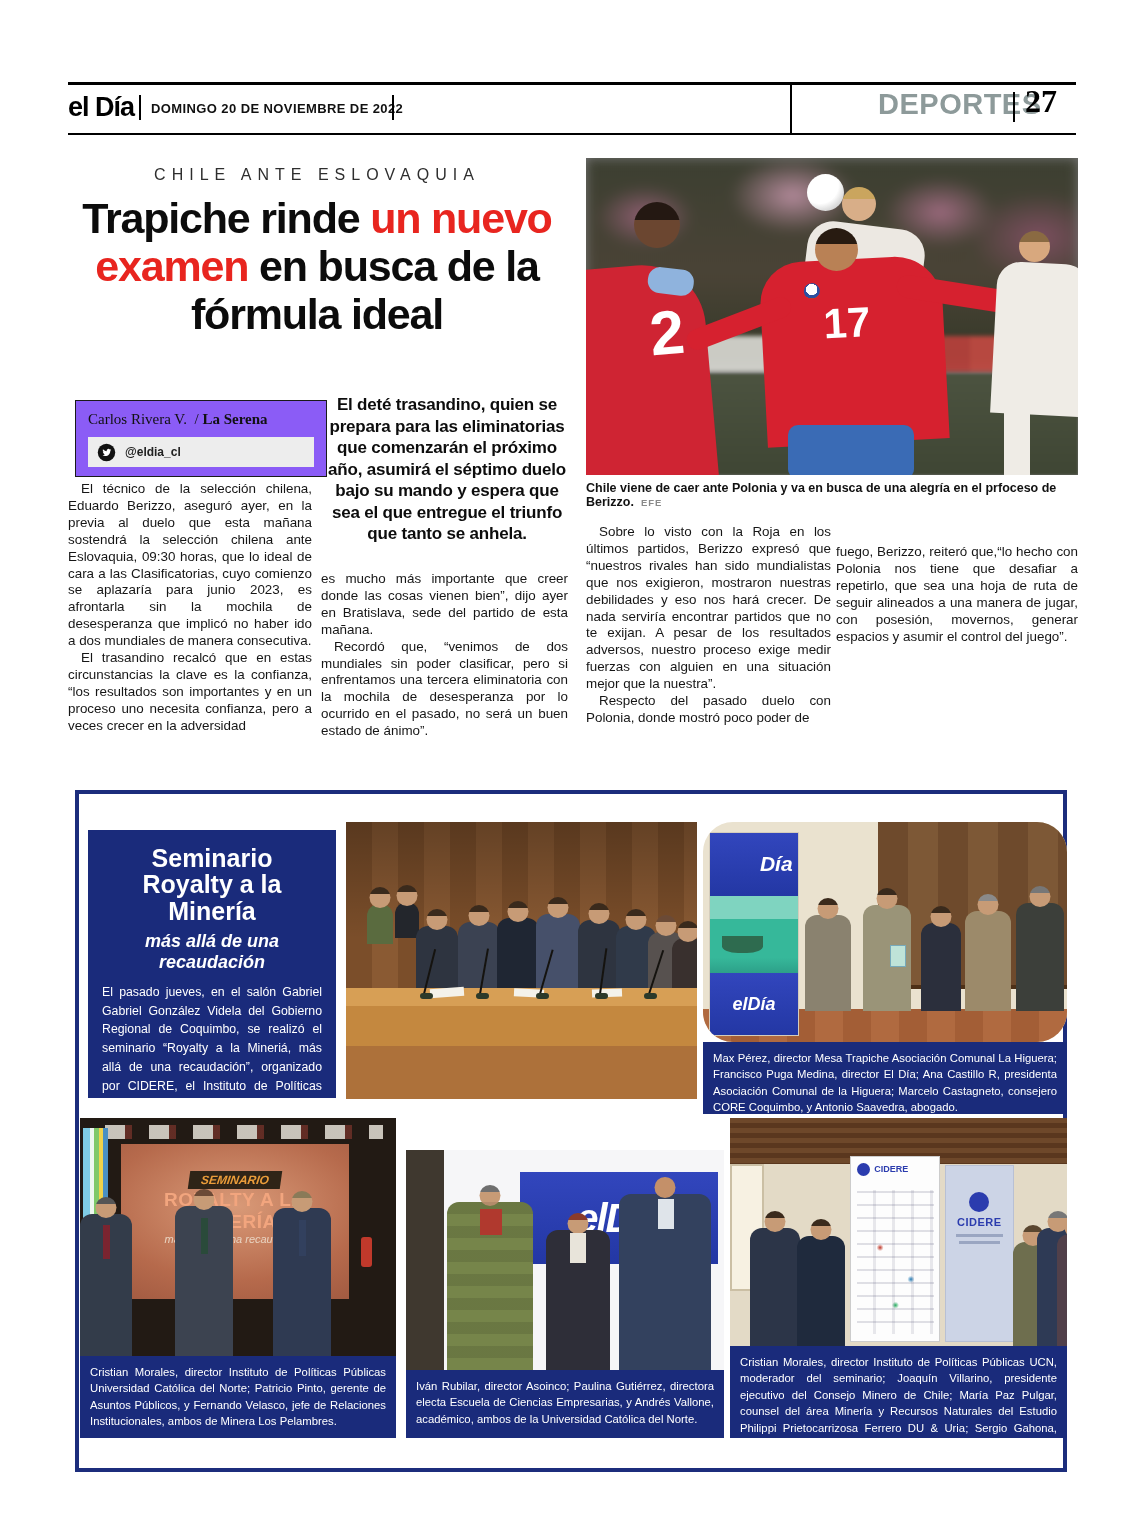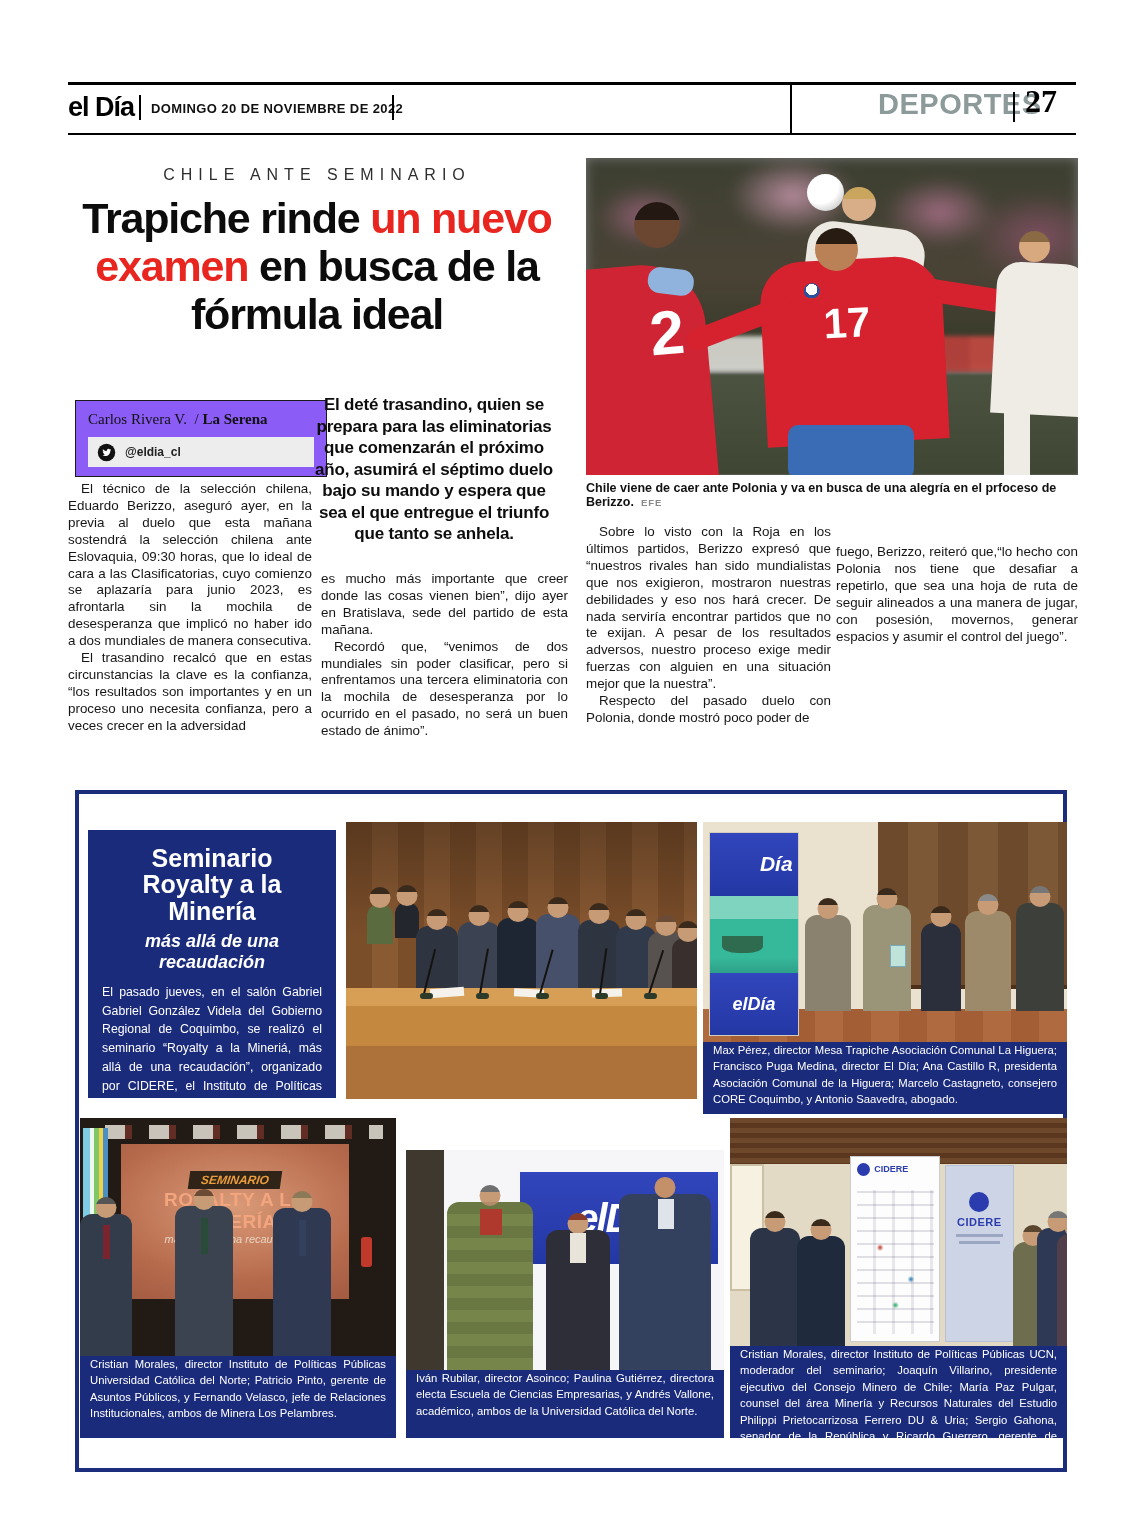--- a/index.html
+++ b/index.html
@@ -60,21 +60,21 @@
     background:radial-gradient(circle at 35% 30%, #ffffff 52%, #dcdcdc 72%, #b9b9b9),
                radial-gradient(9px 9px at 62% 62%, #c99 0%, transparent 65%);}
   .limb{position:absolute;border-radius:14px;}
   .jersey-num{position:absolute;color:#fff;font-weight:800;font-family:"Liberation Sans",sans-serif;}
 
   
   .navy{background:#1a2b7b;color:#fff;}
   .sem-title{font-size:25px;font-weight:800;line-height:1.05;text-align:center;margin:0;}
   .sem-sub{font-size:18px;font-weight:700;font-style:italic;text-align:center;margin:7px 0 10px 0;}
   .sem-body{font-size:12.3px;line-height:1.53;text-align:justify;margin:0;}
-  .cap{font-size:11.3px;line-height:1.45;text-align:justify;color:#fff;padding:0 10px;box-sizing:border-box;}
+  .cap{font-size:11.3px;line-height:1.45;text-align:justify;color:#fff;padding:8px 10px;box-sizing:border-box;}
 
   .banner-blue{background:linear-gradient(180deg,#3246bd,#2337a4);color:#fff;font-weight:800;}
   .flagstripes{background:linear-gradient(90deg,#7fcbe4 0 28%,#eef7f0 28% 44%,#7fc868 44% 64%,#efd24a 64% 80%,#4a90c2 80%);}
   .screen-tag{display:inline-block;background:#2f2417;color:#e99c3a;font-weight:700;font-style:italic;
       font-size:12px;padding:2px 12px;transform:skewX(-8deg);}
   .screen-l1{color:#f2a57e;font-weight:800;font-size:19px;letter-spacing:.5px;}
   .screen-l2{color:#e9d3c0;font-style:italic;font-size:11px;}
   .cidere-grid{background:
       repeating-linear-gradient(0deg, transparent 0 11px, rgba(40,40,80,.14) 11px 13px),
       repeating-linear-gradient(90deg, transparent 0 16px, rgba(40,40,80,.10) 16px 19px),
@@ -91,37 +91,37 @@
   <div class="abs masthead" style="left:68px;top:92px;">el Día</div>
   <div class="abs hsep" style="left:139px;top:95px;height:25px;"></div>
   <div class="abs hdate" style="left:151px;top:101px;">DOMINGO 20 DE NOVIEMBRE DE 2022</div>
   <div class="abs hsep" style="left:392px;top:95px;height:25px;"></div>
   <div class="abs hsep" style="left:790px;top:82px;height:53px;"></div>
   <div class="abs section" style="left:878px;top:88px;">DEPORTES</div>
   <div class="abs hsep" style="left:1013px;top:92px;height:30px;"></div>
   <div class="abs pageno" style="left:1025px;top:83px;">27</div>
   <div class="abs rule" style="left:68px;top:133px;width:1008px;height:2px;"></div>
 
-  <div class="abs kicker" style="left:68px;top:166px;">CHILE ANTE SEMINARIO</div>
+  <div class="abs kicker" style="left:68px;top:166px;">CHILE ANTE ESLOVAQUIA</div>
   <h1 class="abs headline" style="left:74px;top:194px;margin:0;"><span>Trapiche rinde </span><span class="red">un nuevo examen</span><span> en busca de la fórmula ideal</span></h1>
 
   <div class="abs byline-box" style="left:75px;top:400px;">
     <div class="byline-line"><span>Carlos Rivera V.</span>&nbsp; <span>/</span> <b>La Serena</b></div>
     <div class="tw-strip">
       <span style="display:inline-flex;">
         <svg viewBox="0 0 24 24" width="19" height="19">
             <circle cx="12" cy="12" r="11" fill="#111"></circle>
             <path d="M18 8.5c-.4.2-.9.4-1.3.4.5-.3.8-.8 1-1.3-.5.3-1 .5-1.5.6a2.3 2.3 0 0 0-4 1.6c0 .2 0 .4.1.5-1.9-.1-3.6-1-4.7-2.4-.2.3-.3.7-.3 1.1 0 .8.4 1.5 1 1.9-.4 0-.7-.1-1-.3 0 1.1.8 2 1.8 2.2-.2.1-.4.1-.6.1h-.4c.3.9 1.1 1.6 2.1 1.6a4.6 4.6 0 0 1-3.4 1c1 .7 2.2 1 3.5 1 4.2 0 6.5-3.5 6.5-6.5v-.3c.4-.3.8-.7 1.2-1.2z" fill="#fff"></path>
           </svg>
       </span>
       <span class="tw-handle">@eldia_cl</span>
     </div>
   </div>
 
-  <div class="abs lead" style="left:310px;top:394px;">El deté trasandino, quien se prepara para las eliminatorias que comenzarán el próximo año, asumirá el séptimo duelo bajo su mando y espera que sea el que entregue el triunfo que tanto se anhela.</div>
+  <div class="abs lead" style="left:323px;top:394px;">El deté trasandino, quien se prepara para las eliminatorias que comenzarán el próximo año, asumirá el séptimo duelo bajo su mando y espera que sea el que entregue el triunfo que tanto se anhela.</div>
 
   <div class="abs col" style="left:68px;top:481px;width:244px;">
     <p class="ind">El técnico de la selección chilena, Eduardo Berizzo, aseguró ayer, en la previa al duelo que esta mañana sostendrá la selección chilena ante Eslovaquia, 09:30 horas, que lo ideal de cara a las Clasificatorias, cuyo comienzo se aplazaría para junio 2023, es afrontarla sin la mochila de desesperanza que implicó no haber ido a dos mundiales de manera consecutiva.</p>
     <p class="ind">El trasandino recalcó que en estas circunstancias la clave es la confianza, “los resultados son importantes y en un proceso uno necesita confianza, pero a veces crecer en la adversidad</p>
   </div>
   <div class="abs col" style="left:321px;top:571px;width:247px;">
     <p>es mucho más importante que creer donde las cosas vienen bien”, dijo ayer en Bratislava, sede del partido de esta mañana.</p>
     <p class="ind">Recordó que, “venimos de dos mundiales sin poder clasificar, pero si enfrentamos una tercera eliminatoria con la mochila de desesperanza por lo ocurrido en el pasado, no será un buen estado de ánimo”.</p>
   </div>
   <div class="abs col" style="left:586px;top:524px;width:245px;">
@@ -195,21 +195,21 @@
     <div class="mic" style="left:55%;bottom:38%;transform:rotate(16deg);"></div>
     <div class="mic" style="left:72%;bottom:38%;transform:rotate(8deg);"></div>
     <div class="mic" style="left:86%;bottom:38%;transform:rotate(18deg);"></div>
     <div class="micbase" style="left:21%;bottom:36%;"></div>
     <div class="micbase" style="left:37%;bottom:36%;"></div>
     <div class="micbase" style="left:54%;bottom:36%;"></div>
     <div class="micbase" style="left:71%;bottom:36%;"></div>
     <div class="micbase" style="left:85%;bottom:36%;"></div>
   </div>
 
-  <div class="abs photo" style="left:703px;top:822px;width:364px;height:220px;background:#eae2cf;">
+  <div class="abs photo" style="left:703px;top:822px;width:364px;height:220px;background:#eae2cf;border-radius:30px;">
     <div class="abs" style="left:48%;top:0;width:52%;height:74%;background:repeating-linear-gradient(90deg,#6e4a2c 0 30px,#7d5836 30px 60px);border-bottom:4px solid #4d3017;"></div>
     <div class="abs" style="left:0;right:0;bottom:0;height:15%;background:repeating-linear-gradient(90deg,#b06a40 0 28px,#a35e36 28px 56px);"></div>
     <div class="abs" style="left:2%;top:5%;width:24%;height:92%;background:#fff;box-shadow:0 0 0 1px #d5cdbc;">
       <div class="banner-blue" style="height:31%;display:flex;align-items:center;justify-content:flex-end;padding-right:5px;font-size:21px;font-style:italic;">Día</div>
       <div class="abs" style="left:0;right:0;top:31%;height:38%;background:linear-gradient(180deg,#7fd4c0 0 30%,#36b89a 30% 80%,#2da089);">
         <div class="abs" style="left:14%;top:52%;width:46%;height:22%;background:#2e6b4f;border-radius:0 0 40% 40%;"></div>
       </div>
       <div class="banner-blue abs" style="left:0;right:0;bottom:0;height:31%;display:flex;align-items:center;justify-content:center;font-size:18px;font-style:italic;">elDía</div>
     </div>
     <div class="person" style="left:28%;bottom:14%;width:46px;height:96px;--suit:#8a826f;"></div>

